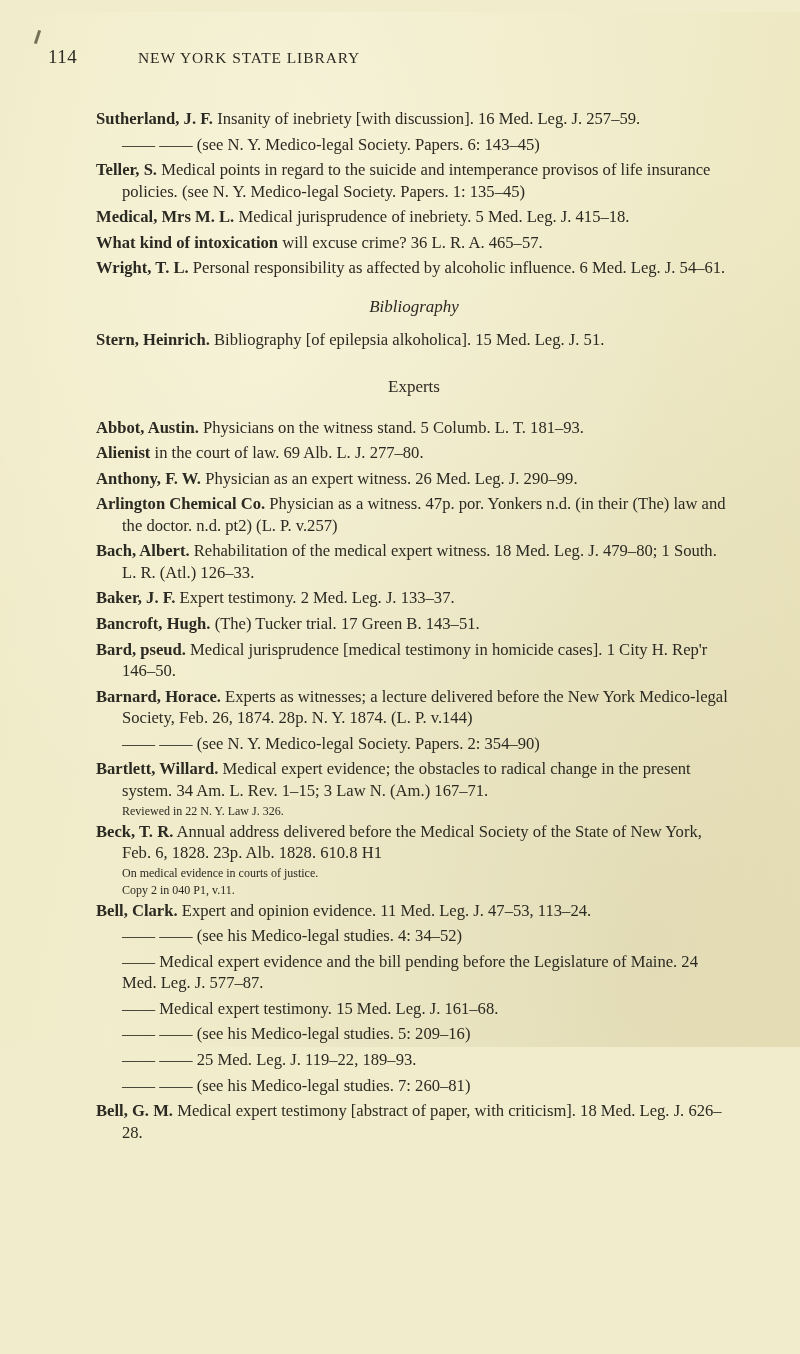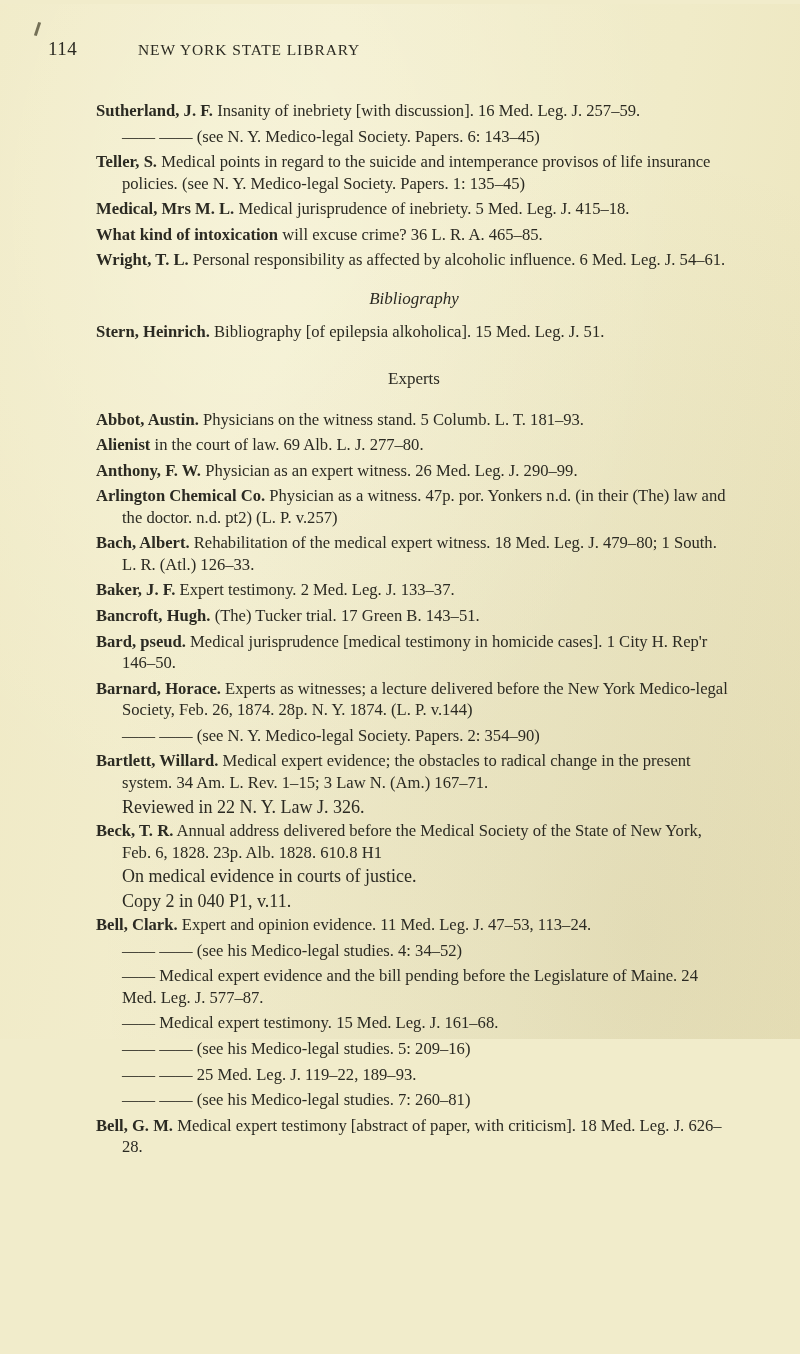--- a/index.html
+++ b/index.html
@@ -10,21 +10,21 @@
     width: 800px;
     height: 1354px;
     background: #f1eccb;
     font-family: "Liberation Serif", serif;
     color: #2b2a22;
     position: relative;
     overflow: hidden;
   }
   .page {
     position: absolute;
-    top: 4px; left: 0;
+    top: 12px; left: 0;
     width: 800px;
     height: 1035px;
     background: linear-gradient(100deg, #efe9c4 0%, #f2edcd 35%, #f0ebc8 70%, #ece5bd 100%);
   }
   
   .vignette {
     position: absolute;
     inset: 0;
     background:
       radial-gradient(ellipse at 30% 20%, rgba(255,255,240,0.35) 0%, rgba(255,255,240,0) 55%),
@@ -90,21 +90,21 @@
     text-align: center;
     font-size: 17px;
     margin: 18px 0 12px 0;
     font-family: "Liberation Serif", serif;
   }
   .section-title.experts {
     margin-top: 26px;
     margin-bottom: 20px;
   }
   .small-note {
-    font-size: 18px;
+    font-size: 12px;
     line-height: 1.25;
     padding-left: 26px;
     text-indent: 0;
     margin-bottom: 2px;
   }
   .tight {
     margin-bottom: 2px;
   }
   .ital { font-style: italic; }
 </style>
@@ -133,21 +133,21 @@
       <div class="entry">
         <span class="nm">Teller, S.</span>
         <span>Medical points in regard to the suicide and intemperance pro­visos of life insurance policies. (see N. Y. Medico-legal Society. Papers. 1: 135–45)</span>
       </div>
       <div class="entry">
         <span class="nm">Medical, Mrs M. L.</span>
         <span>Medical jurisprudence of inebriety. 5 Med. Leg. J. 415–18.</span>
       </div>
       <div class="entry">
         <span class="nm">What kind of intoxication</span>
-        <span>will excuse crime? 36 L. R. A. 465–85.</span>
+        <span>will excuse crime? 36 L. R. A. 465–57.</span>
       </div>
       <div class="entry">
         <span class="nm">Wright, T. L.</span>
         <span>Personal responsibility as affected by alcoholic influence. 6 Med. Leg. J. 54–61.</span>
       </div>
     </div>
 
     <div class="section-title ital">Bibliography</div>
     <div>
       <div class="entry">

